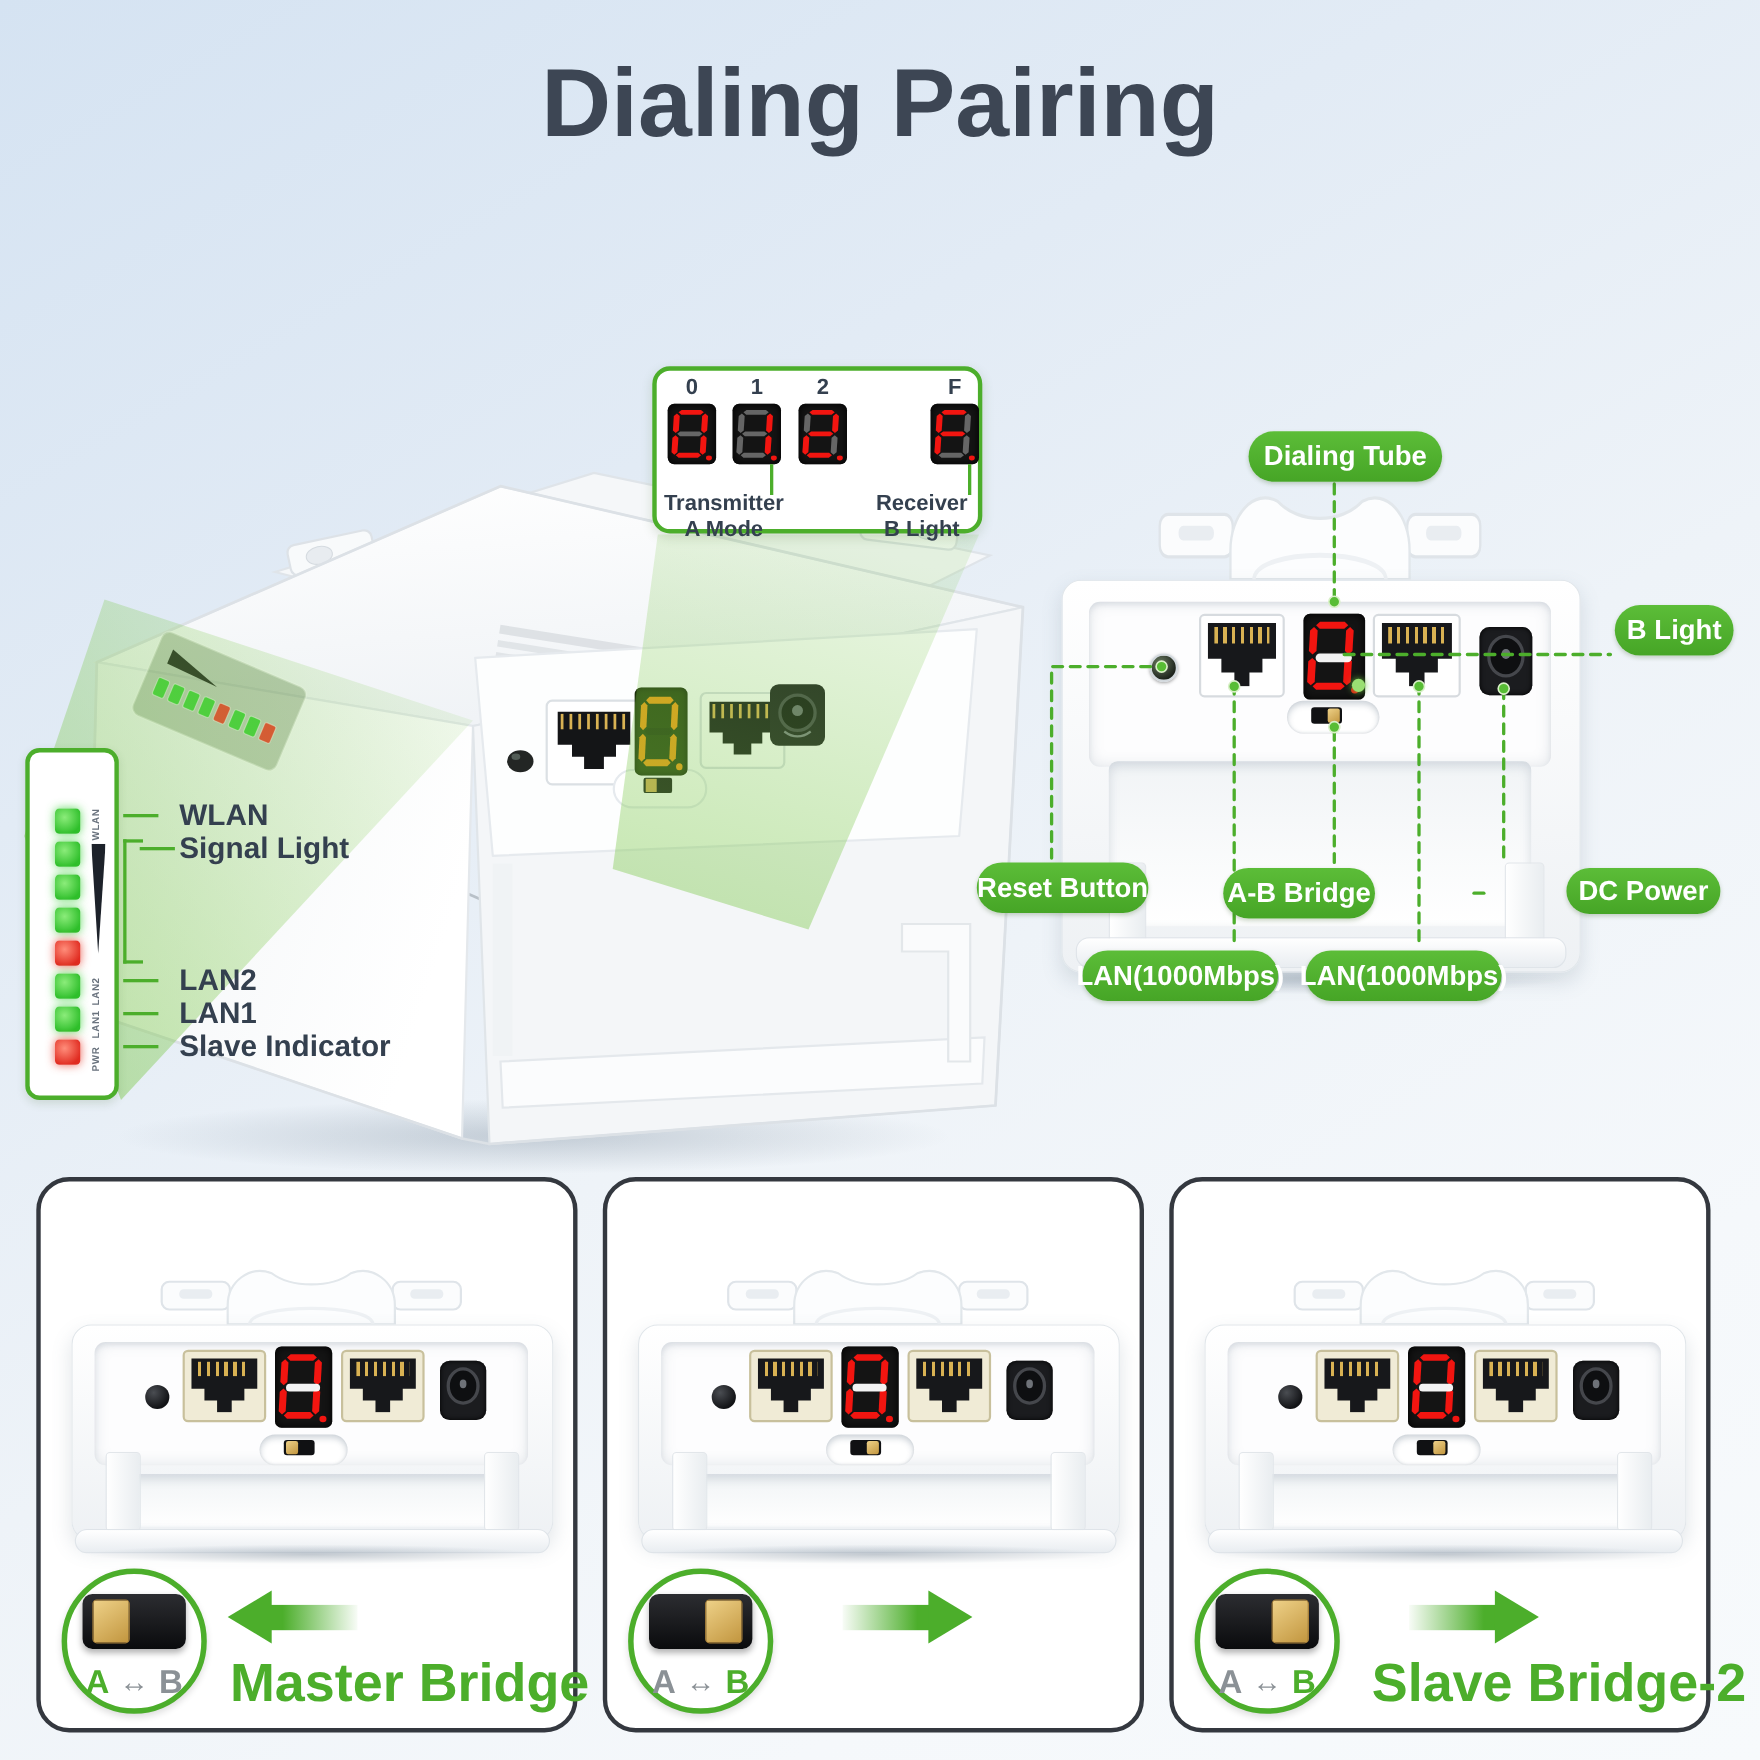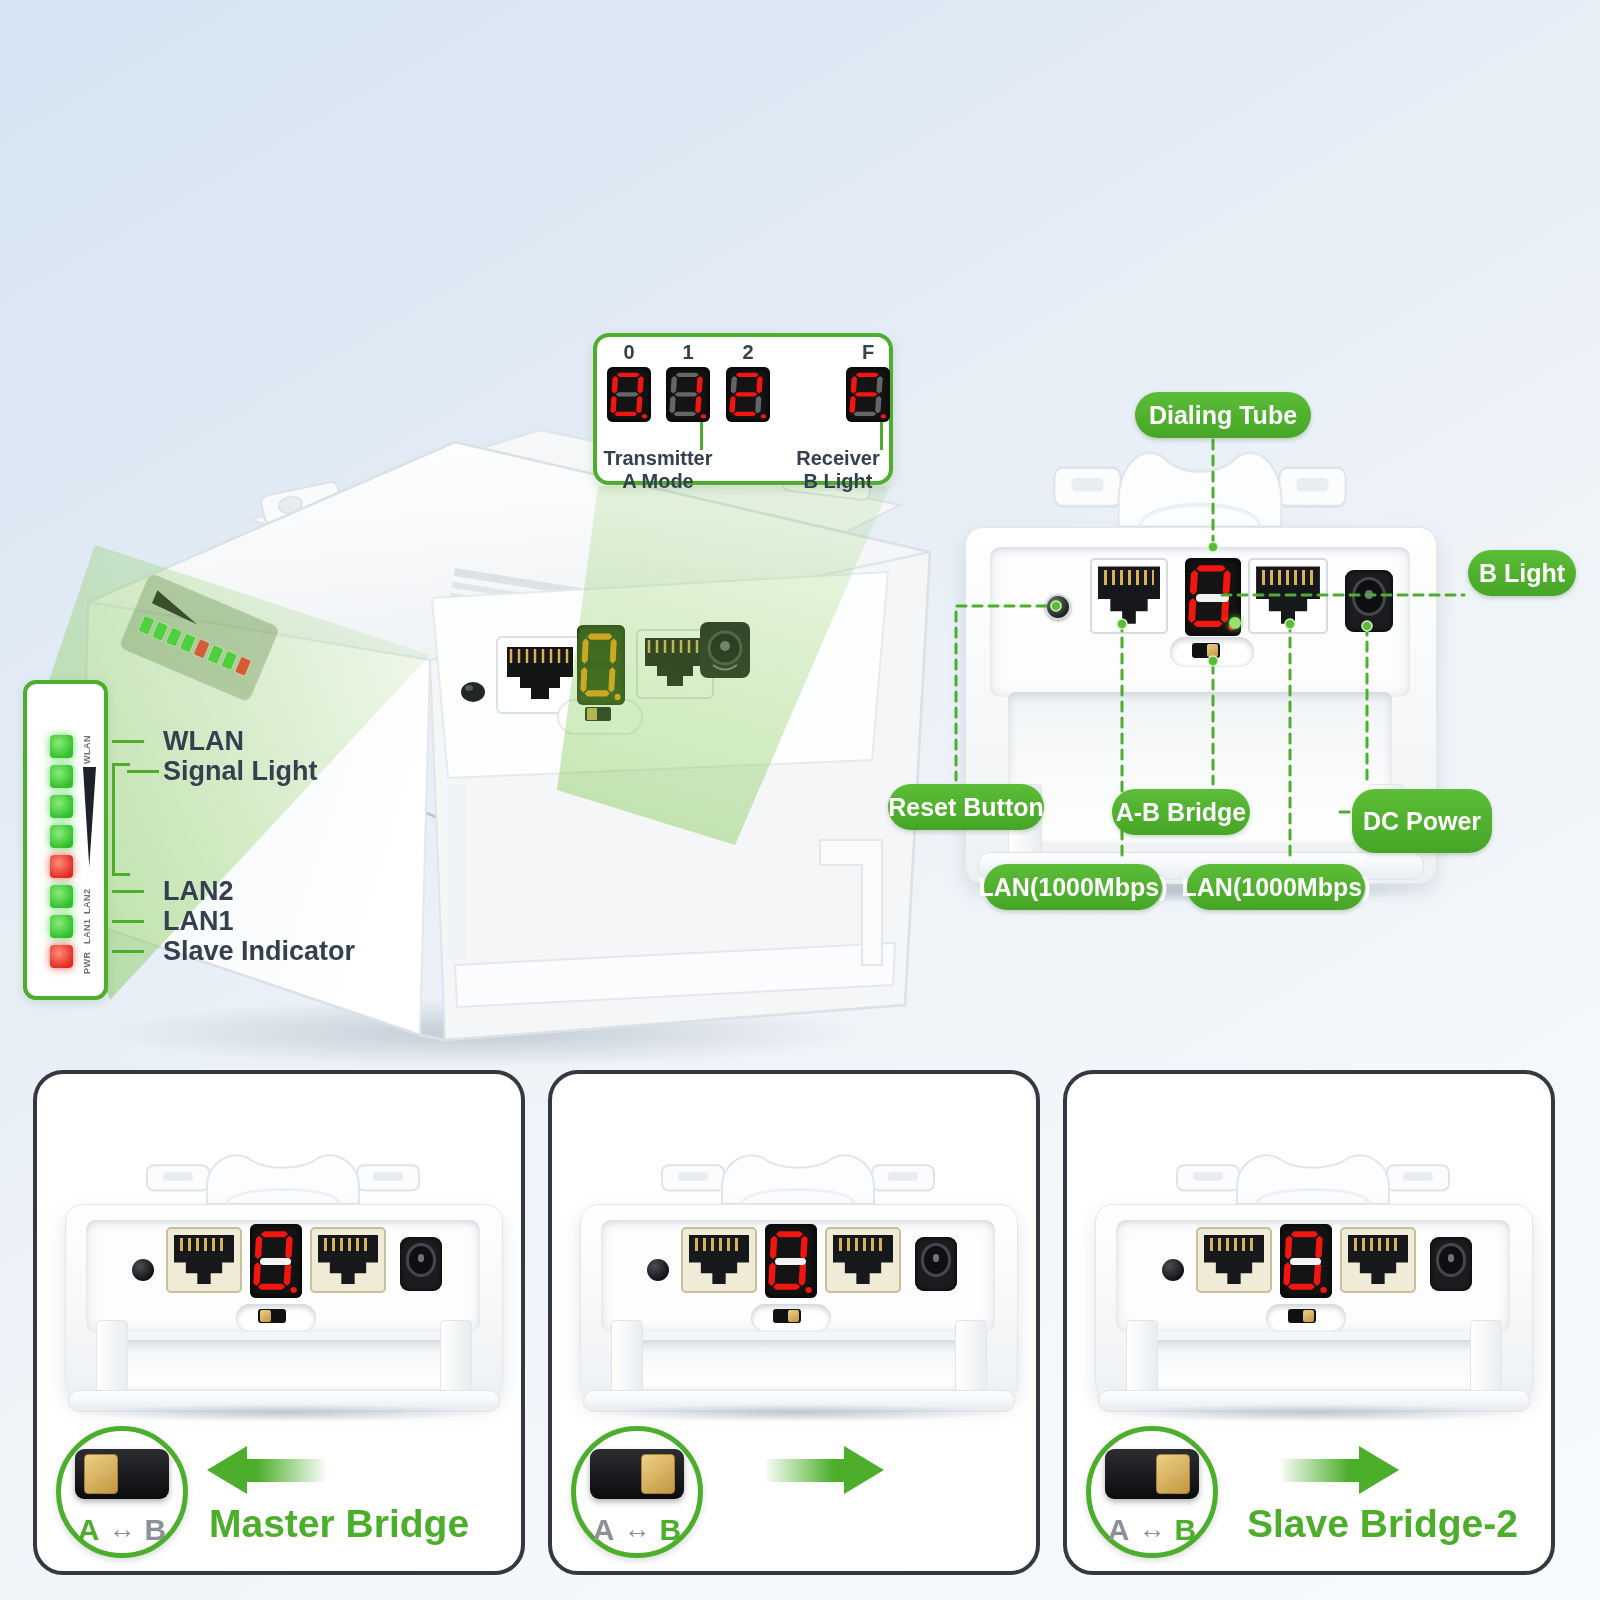--- a/index.html
+++ b/index.html
@@ -81,34 +81,35 @@
   .ab-row .on{color:#4cae2b;} .ab-row .off{color:#8b9196;} .ab-row .lr{color:#8b9196;font-size:27px;transform:translateY(1px);}
   .bridge-arrow{position:absolute;top:372px;width:120px;height:48px;}
   .bridge-arrow .shaft{position:absolute;top:13px;height:23px;width:80px;}
   .bridge-arrow .head{position:absolute;top:0;width:0;height:0;border-top:24px solid transparent;border-bottom:24px solid transparent;}
   .dir-left .bridge-arrow{left:170px;}
   .dir-left .bridge-arrow .head{left:0;border-right:40px solid #4cae2b;}
   .dir-left .bridge-arrow .shaft{left:38px;background:linear-gradient(to right,#4cae2b 15%,rgba(76,174,43,.04));}
   .dir-right .bridge-arrow{left:212px;}
   .dir-right .bridge-arrow .head{right:0;border-left:40px solid #4cae2b;}
   .dir-right .bridge-arrow .shaft{right:38px;background:linear-gradient(to left,#4cae2b 15%,rgba(76,174,43,.04));}
-  .bridge-label{position:absolute;top:428px;font-size:39px;font-weight:bold;color:#4cae2b;white-space:nowrap;}
+  .bridge-label{position:absolute;top:428px;font-size:49px;font-weight:bold;color:#4cae2b;white-space:nowrap;}
   .dir-left .bridge-label{left:172px;} .dir-right .bridge-label{left:180px;}
   .z0{z-index:0}.z1{z-index:1}.z2{z-index:2}.z3{z-index:3}
 </style>
 </head>
 <body>
 
 <div class="stage">
 
   <svg class="abs z0" style="left:0;top:0;width:1600px;height:1600px">
     <line x1="165" y1="698" x2="570" y2="876" stroke="#a9b1b9" stroke-width="2.5" opacity="0.75"></line>
   </svg>
 
   <div class="abs title z3">
+    <div>Dialing Pairing</div>
   </div>
 
   <svg class="abs z1" id="iso-svg" style="left:55px;top:405px;width:900px;height:680px" viewBox="0 0 900 680">
     <defs>
       <radialGradient id="shGrad" cx="50%" cy="50%" r="50%">
         <stop offset="0%" stop-color="rgba(85,105,125,0.28)"></stop>
           <stop offset="100%" stop-color="rgba(85,105,125,0)"></stop>
       </radialGradient>
       <linearGradient id="topGrad" x1="0" y1="0" x2="0.3" y2="1">
         <stop offset="0%" stop-color="#ffffff"></stop>
@@ -421,21 +422,21 @@
         <circle cx="1213" cy="661" r="5"></circle>
       <circle cx="1290" cy="624" r="5"></circle>
         <circle cx="1367" cy="626" r="5"></circle>
     </g>
   </svg>
 
   <div class="abs pill z3" style="left:1135px;top:392px;width:176px;height:46px">Dialing Tube</div>
   <div class="abs pill z3" style="left:1468px;top:550px;width:108px;height:46px">B Light</div>
   <div class="abs pill z3" style="left:888px;top:784px;width:156px;height:46px">Reset Button</div>
   <div class="abs pill z3" style="left:1112px;top:789px;width:138px;height:46px">A-B Bridge</div>
-  <div class="abs pill z3" style="left:1352px;top:789px;width:140px;height:64px">DC Power</div>
+  <div class="abs pill z3" style="left:1424px;top:789px;width:140px;height:42px">DC Power</div>
   <div class="abs pill z3" style="left:984px;top:864px;width:178px;height:46px">LAN(1000Mbps)</div>
   <div class="abs pill z3" style="left:1187px;top:864px;width:178px;height:46px">LAN(1000Mbps)</div>
 
   <div id="cards">
       <div class="bridge-card z1 dir-left" style="left: 33px;">
       <div class="bc-device">
     <svg class="abs" style="left:95px;top:0px;width:280px;height:62px" viewBox="0 0 280 64" preserveAspectRatio="none">
     <rect x="4" y="24" width="62" height="26" rx="7" fill="#fbfcfd" stroke="#dfe4e9" stroke-width="2"></rect>
     <rect x="20" y="31" width="30" height="9" rx="4" fill="#e9edf1"></rect>
     <rect x="214" y="24" width="62" height="26" rx="7" fill="#fbfcfd" stroke="#dfe4e9" stroke-width="2"></rect>

